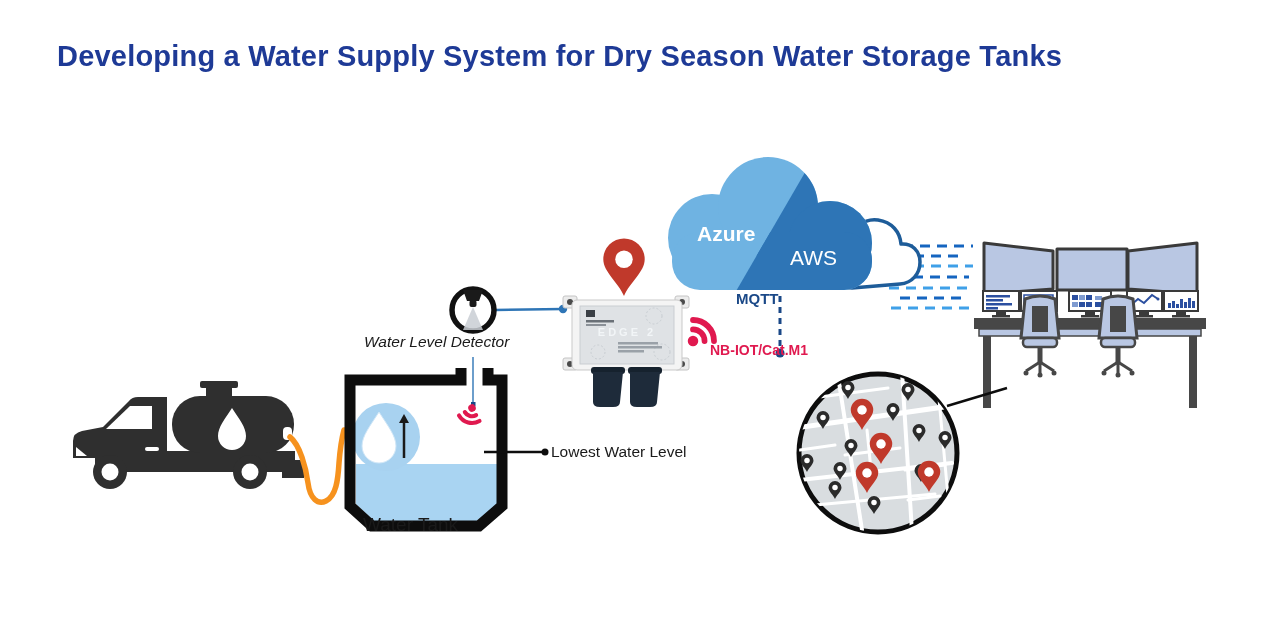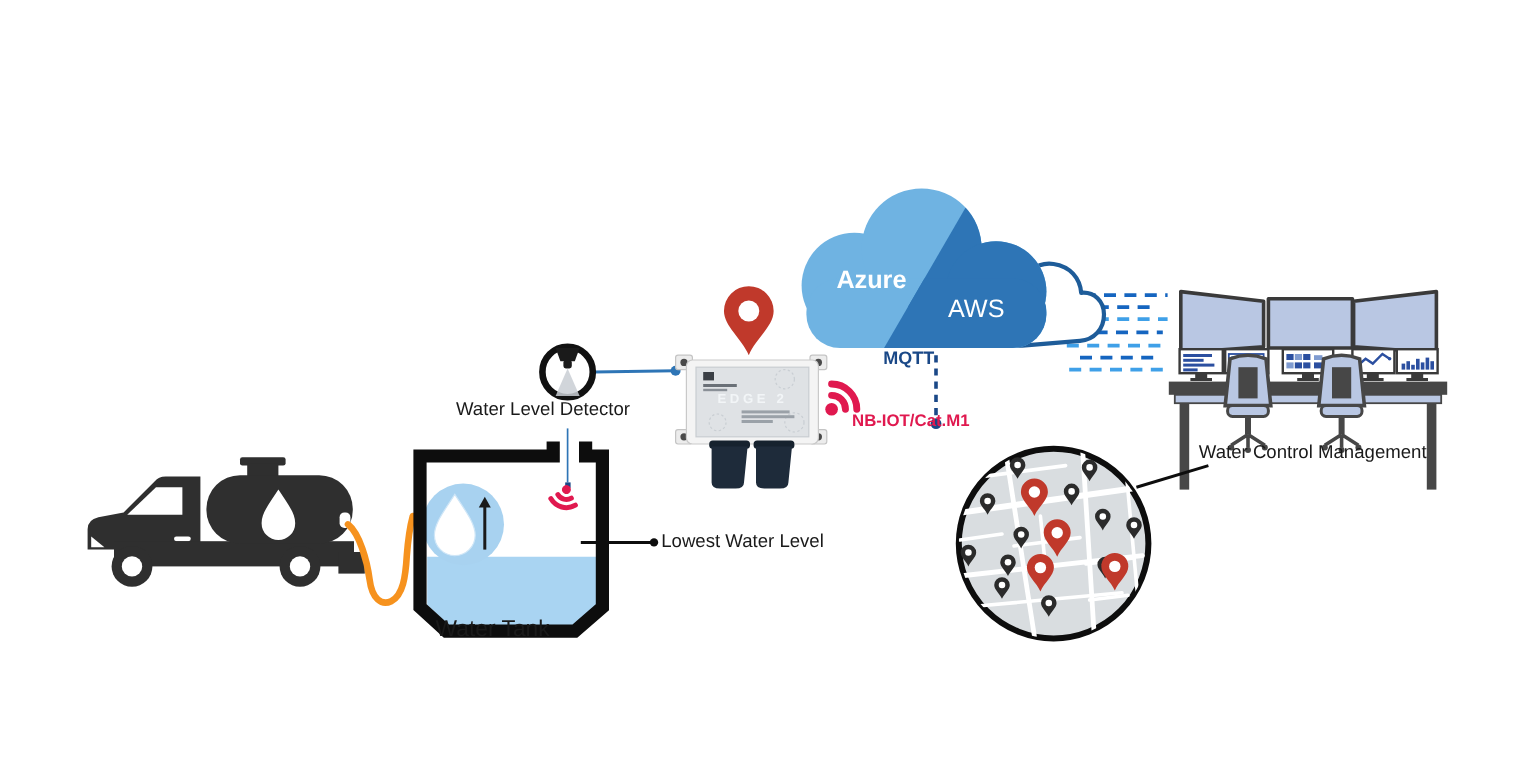--- a/index.html
+++ b/index.html
@@ -2,35 +2,36 @@
 <html><head>
 <meta charset="utf-8">
 <style>
   html,body{margin:0;padding:0;background:#ffffff;}
   .canvas{position:relative;width:1280px;height:640px;background:#ffffff;overflow:hidden;
           font-family:"Liberation Sans",sans-serif;}
   .title{position:absolute;left:57px;top:40px;margin:0;font-size:29px;font-weight:bold;
          color:#1E3A96;letter-spacing:0.2px;}
   .lbl{position:absolute;color:#1a1a1a;font-size:15.5px;}
   .lbl.center{text-align:left;}
-  .lbl-detector{left:380px;top:333px;width:170px;}
+  .lbl-detector{left:364px;top:333px;width:170px;font-style:italic;}
   .lbl-tank{left:363px;top:514px;width:120px;font-size:19px;}
   .lbl-lowest{left:551px;top:443px;}
   .lbl-control{left:999px;top:369px;width:200px;}
   .lbl-mqtt{left:736px;top:290px;font-weight:bold;color:#1A4887;font-size:15px;text-align:center;}
   .lbl-radio{left:710px;top:342px;font-weight:bold;color:#E0194F;font-size:14px;}
   .lbl-azure{left:697px;top:222px;width:80px;font-size:21px;font-weight:bold;color:#ffffff;}
   .lbl-aws{left:790px;top:246px;width:70px;font-size:21px;font-weight:normal;color:#ffffff;}
   svg{position:absolute;left:0;top:0;}
 </style>
 </head>
 <body>
 
 <div class="canvas">
 
+  <h1 class="title">Developing a Water Supply System for Dry Season Water Storage Tanks</h1>
 
   <svg width="1280" height="640" viewBox="0 0 1280 640">
     <defs>
       <g id="pin">
         <path d="M0,0 C-2.5,-6 -9,-10.5 -9,-16 A9,9 0 1 1 9,-16 C9,-10.5 2.5,-6 0,0 Z"></path>
         <circle cx="0" cy="-16" r="3.8" fill="#ffffff"></circle>
       </g>
       <g id="rss" fill="none" stroke-linecap="round">
         <path d="M0,-11 A11,11 0 0 1 11,0" stroke-width="5.5"></path>
         <path d="M0,-20 A20,20 0 0 1 20,0" stroke-width="5.5"></path>
@@ -275,19 +276,18 @@
         <use href="#pin" transform="translate(881,464) scale(1.25)"></use>
         <use href="#pin" transform="translate(867,493) scale(1.25)"></use>
         <use href="#pin" transform="translate(929,492) scale(1.25)"></use>
       </g>
     </g>
   </svg>
 
   <div class="lbl center lbl-detector">Water Level Detector</div>
   <div class="lbl center lbl-tank">Water Tank</div>
   <div class="lbl lbl-lowest">Lowest Water Level</div>
-  <div class="lbl center lbl-control">Water Control Management</div>
   <div class="lbl lbl-mqtt">MQTT</div>
   <div class="lbl lbl-radio">NB-IOT/Cat.M1</div>
   <div class="lbl center lbl-azure">Azure</div>
   <div class="lbl center lbl-aws">AWS</div>
 
 </div>
 
 </body></html>

